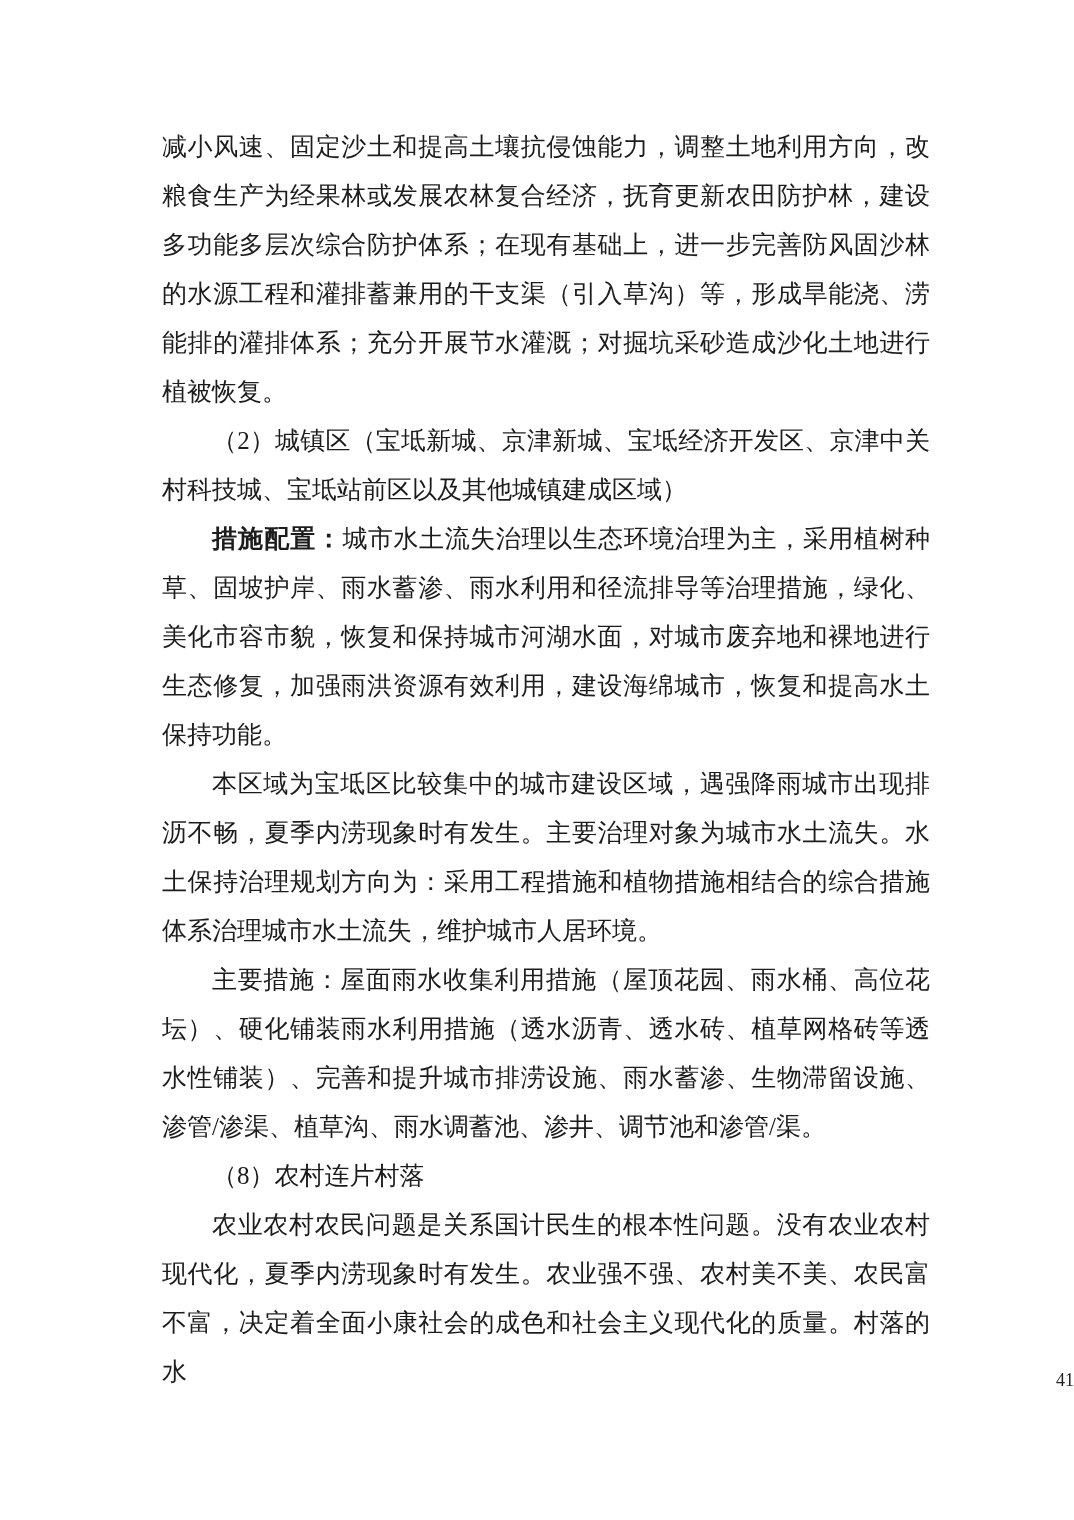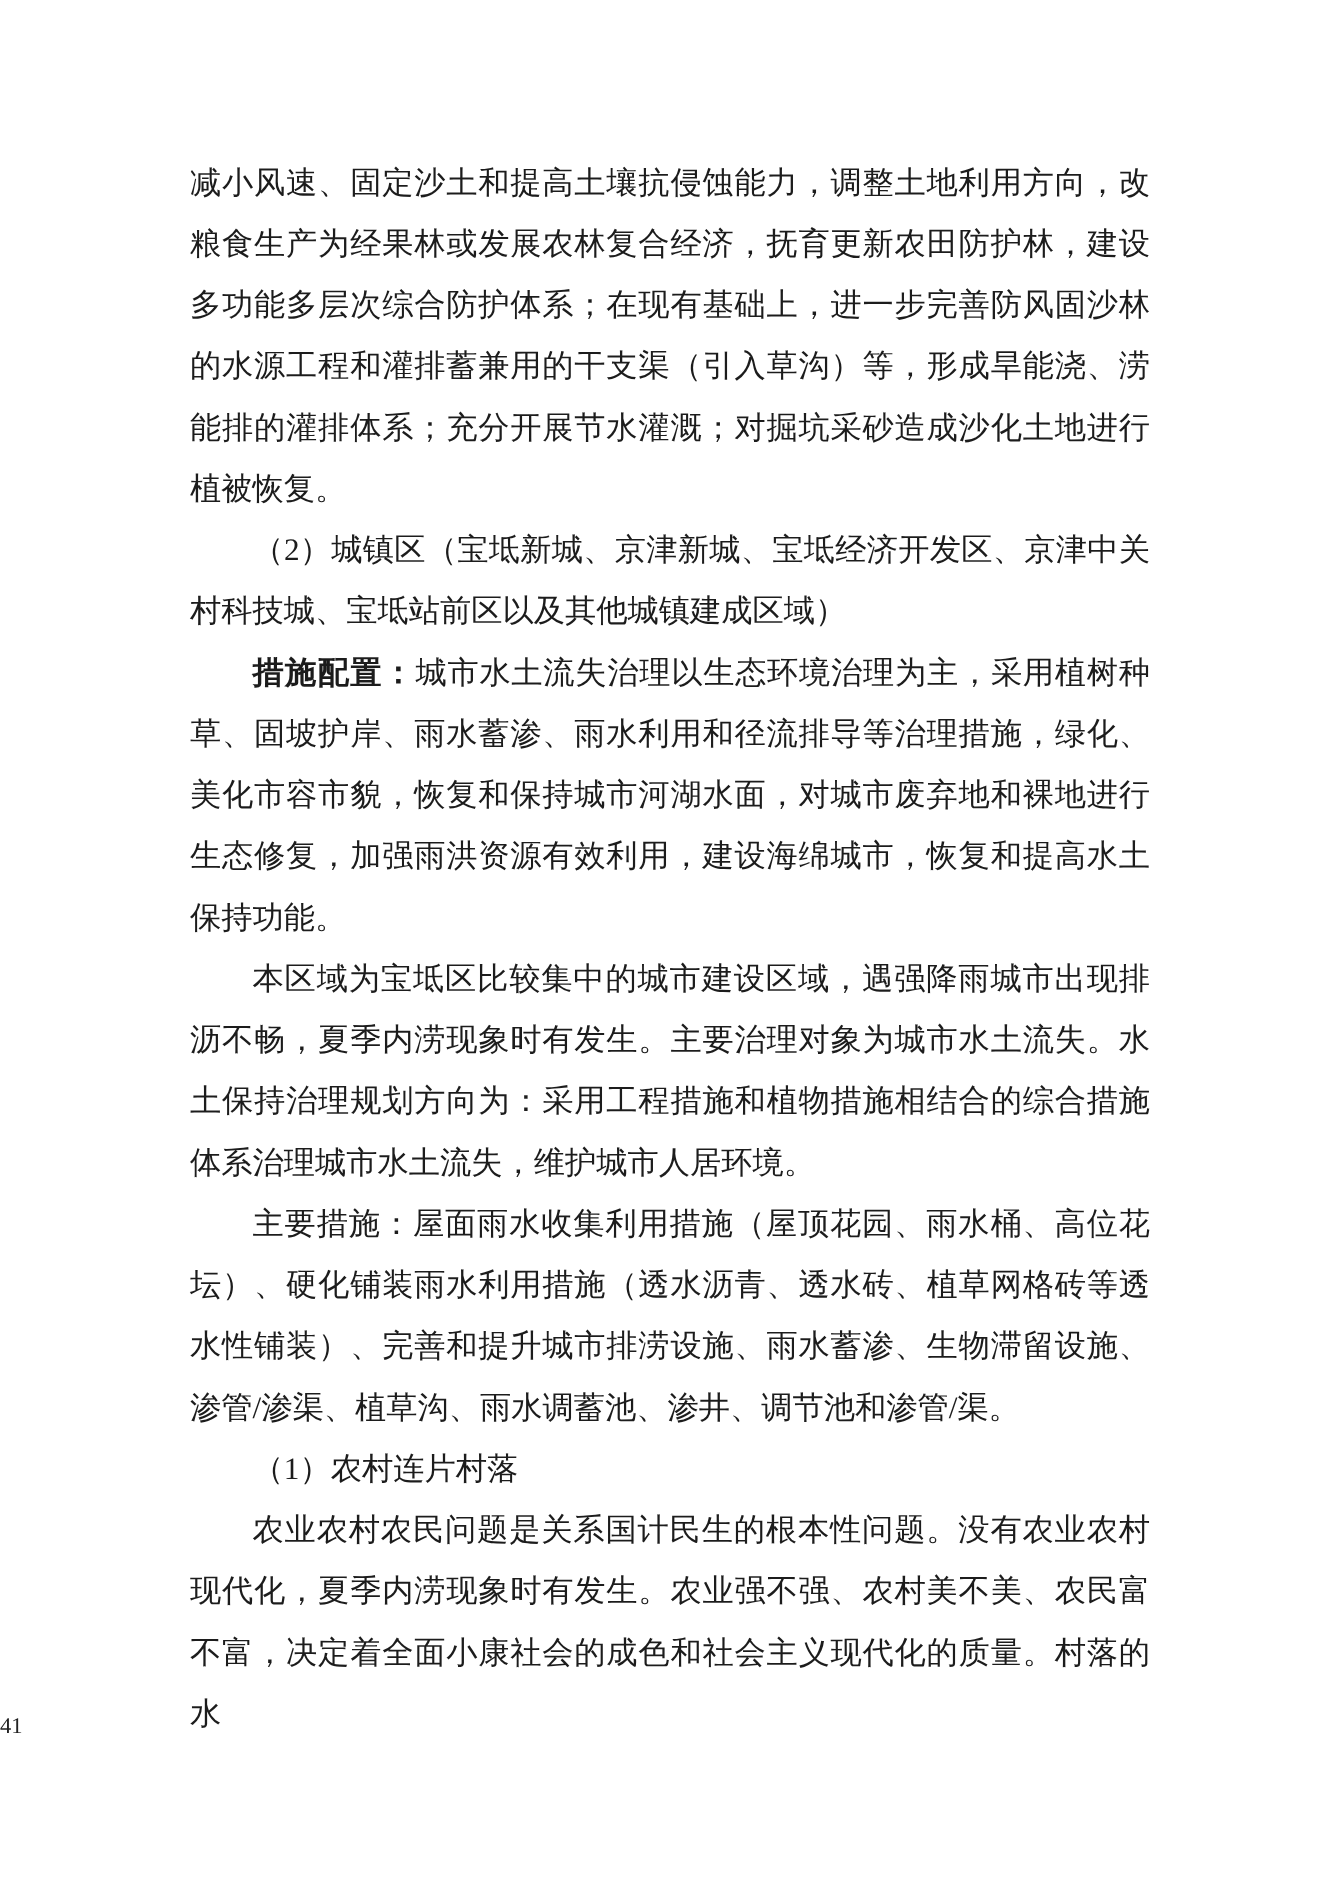--- a/index.html
+++ b/index.html
@@ -11,21 +11,21 @@
     position: relative;
     width: 1074px;
     height: 1520px;
     background: #ffffff;
     font-family: "Liberation Serif", "DejaVu Serif", serif;
     color: #1c1c1c;
     overflow: hidden;
   }
   .content {
     position: absolute;
-    left: 152px;
+    left: 162px;
     top: 122px;
     width: 768px;
     font-size: 25px;
     line-height: 49px;
     text-align: justify;
     text-justify: inter-character;
   }
   .para {
     margin: 0;
     padding: 0;
@@ -37,33 +37,33 @@
   }
   .para strong {
     font-weight: 700;
     letter-spacing: 0.5px;
   }
   .footer {
     position: absolute;
     left: 0;
     top: 1368px;
     width: 1074px;
-    text-align: left;
+    text-align: right;
     font-size: 18px;
     line-height: 24px;
     color: #222222;
   }
 </style>
 </head>
 <body>
 
 <div class="page">
   <div class="content">
     <p class="para no-indent">减小风速、固定沙土和提高土壤抗侵蚀能力，调整土地利用方向，改粮食生产为经果林或发展农林复合经济，抚育更新农田防护林，建设多功能多层次综合防护体系；在现有基础上，进一步完善防风固沙林的水源工程和灌排蓄兼用的干支渠（引入草沟）等，形成旱能浇、涝能排的灌排体系；充分开展节水灌溉；对掘坑采砂造成沙化土地进行植被恢复。</p>
     <p class="para">（2）城镇区（宝坻新城、京津新城、宝坻经济开发区、京津中关村科技城、宝坻站前区以及其他城镇建成区域）</p>
     <p class="para"><strong>措施配置：</strong><span>城市水土流失治理以生态环境治理为主，采用植树种草、固坡护岸、雨水蓄渗、雨水利用和径流排导等治理措施，绿化、美化市容市貌，恢复和保持城市河湖水面，对城市废弃地和裸地进行生态修复，加强雨洪资源有效利用，建设海绵城市，恢复和提高水土保持功能。</span></p>
     <p class="para">本区域为宝坻区比较集中的城市建设区域，遇强降雨城市出现排沥不畅，夏季内涝现象时有发生。主要治理对象为城市水土流失。水土保持治理规划方向为：采用工程措施和植物措施相结合的综合措施体系治理城市水土流失，维护城市人居环境。</p>
     <p class="para">主要措施：屋面雨水收集利用措施（屋顶花园、雨水桶、高位花坛）、硬化铺装雨水利用措施（透水沥青、透水砖、植草网格砖等透水性铺装）、完善和提升城市排涝设施、雨水蓄渗、生物滞留设施、渗管/渗渠、植草沟、雨水调蓄池、渗井、调节池和渗管/渠。</p>
-    <p class="para">（1）农村连片村落</p>
+    <p class="para">（8）农村连片村落</p>
     <p class="para">农业农村农民问题是关系国计民生的根本性问题。没有农业农村现代化，夏季内涝现象时有发生。农业强不强、农村美不美、农民富不富，决定着全面小康社会的成色和社会主义现代化的质量。村落的水</p>
   </div>
   <div class="footer">41</div>
 </div>
 
 </body></html>

